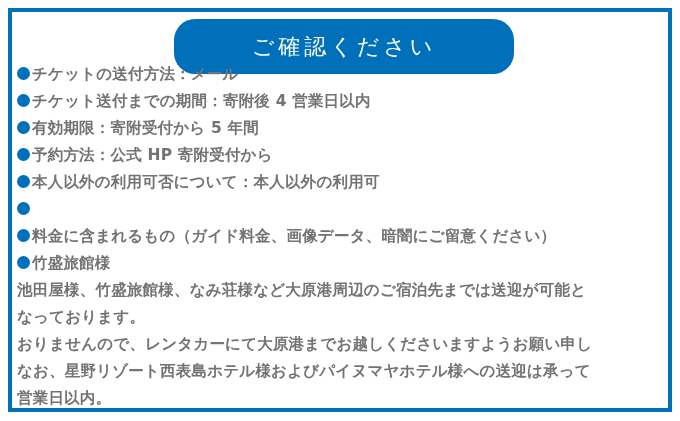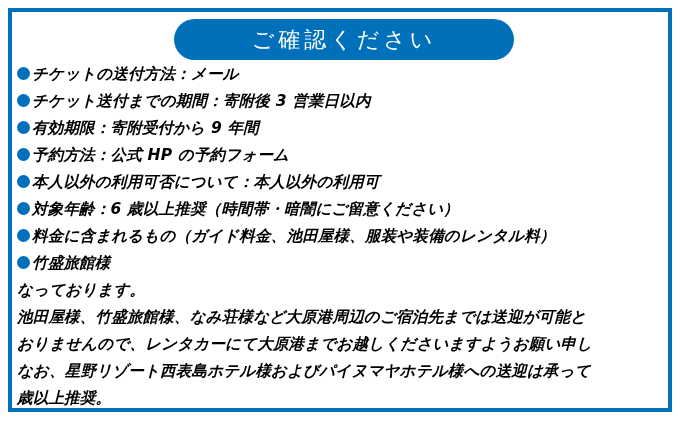--- a/index.html
+++ b/index.html
@@ -1,45 +1,45 @@
 <!DOCTYPE html>
 <html><head>
 <meta charset="utf-8">
 <style>
   html, body { margin:0; padding:0; }
   body { width:680px; height:421px; background:#ffffff; position:relative; overflow:hidden;
          font-family:"DejaVu Sans","Liberation Sans",sans-serif; }
   .frame { position:absolute; left:8px; top:8px; width:656px; height:396px;
            border:4px solid #0070bb; background:#fff; }
-  .pill { position:absolute; left:162px; top:7px; width:340px; height:41px;
+  .pill { position:absolute; left:162px; top:7px; width:340px; height:55px;
           background:#0070bb; border-radius:21px; color:#fff;
           display:flex; align-items:center; justify-content:center;
           font-size:22px; letter-spacing:4px; font-weight:normal; }
   .lines { position:absolute; left:5px; top:49px; width:650px; }
-  .line { height:27px; line-height:27px; font-size:15.5px; font-weight:bold; color:#000000;
-          white-space:nowrap; letter-spacing:0.2px;font-style:italic; }
+  .line { height:27px; line-height:27px; font-size:15.5px; font-weight:bold; color:#737373;
+          white-space:nowrap; letter-spacing:0.2px; }
   .bullet { display:inline-block; width:13px; height:13px; border-radius:50%;
             background:#0070bb; margin-right:2px; vertical-align:-1px; }
 </style>
 </head>
 <body>
 
 <div class="frame">
   <div class="pill">
     <span>ご確認ください</span>
   </div>
 
   <div class="lines">
     <div class="line"><span class="bullet"></span><span>チケットの送付方法：メール</span></div>
-    <div class="line"><span class="bullet"></span><span>チケット送付までの期間：寄附後 3 営業日以内</span></div>
-    <div class="line"><span class="bullet"></span><span>有効期限：寄附受付から 9 年間</span></div>
-    <div class="line"><span class="bullet"></span><span>予約方法：公式 HP の予約フォーム</span></div>
+    <div class="line"><span class="bullet"></span><span>チケット送付までの期間：寄附後 4 営業日以内</span></div>
+    <div class="line"><span class="bullet"></span><span>有効期限：寄附受付から 5 年間</span></div>
+    <div class="line"><span class="bullet"></span><span>予約方法：公式 HP 寄附受付から</span></div>
     <div class="line"><span class="bullet"></span><span>本人以外の利用可否について：本人以外の利用可</span></div>
-    <div class="line"><span class="bullet"></span><span>対象年齢：6 歳以上推奨（時間帯・暗闇にご留意ください）</span></div>
-    <div class="line"><span class="bullet"></span><span>料金に含まれるもの（ガイド料金、池田屋様、服装や装備のレンタル料）</span></div>
+    <div class="line"><span class="bullet"></span></div>
+    <div class="line"><span class="bullet"></span><span>料金に含まれるもの（ガイド料金、画像データ、暗闇にご留意ください）</span></div>
     <div class="line"><span class="bullet"></span><span>竹盛旅館様</span></div>
+    <div class="line">池田屋様、竹盛旅館様、なみ荘様など大原港周辺のご宿泊先までは送迎が可能と</div>
     <div class="line">なっております。</div>
-    <div class="line">池田屋様、竹盛旅館様、なみ荘様など大原港周辺のご宿泊先までは送迎が可能と</div>
     <div class="line">おりませんので、レンタカーにて大原港までお越しくださいますようお願い申し</div>
     <div class="line">なお、星野リゾート西表島ホテル様およびパイヌマヤホテル様への送迎は承って</div>
-    <div class="line">歳以上推奨。</div>
+    <div class="line">営業日以内。</div>
   </div>
 </div>
 
 </body></html>

